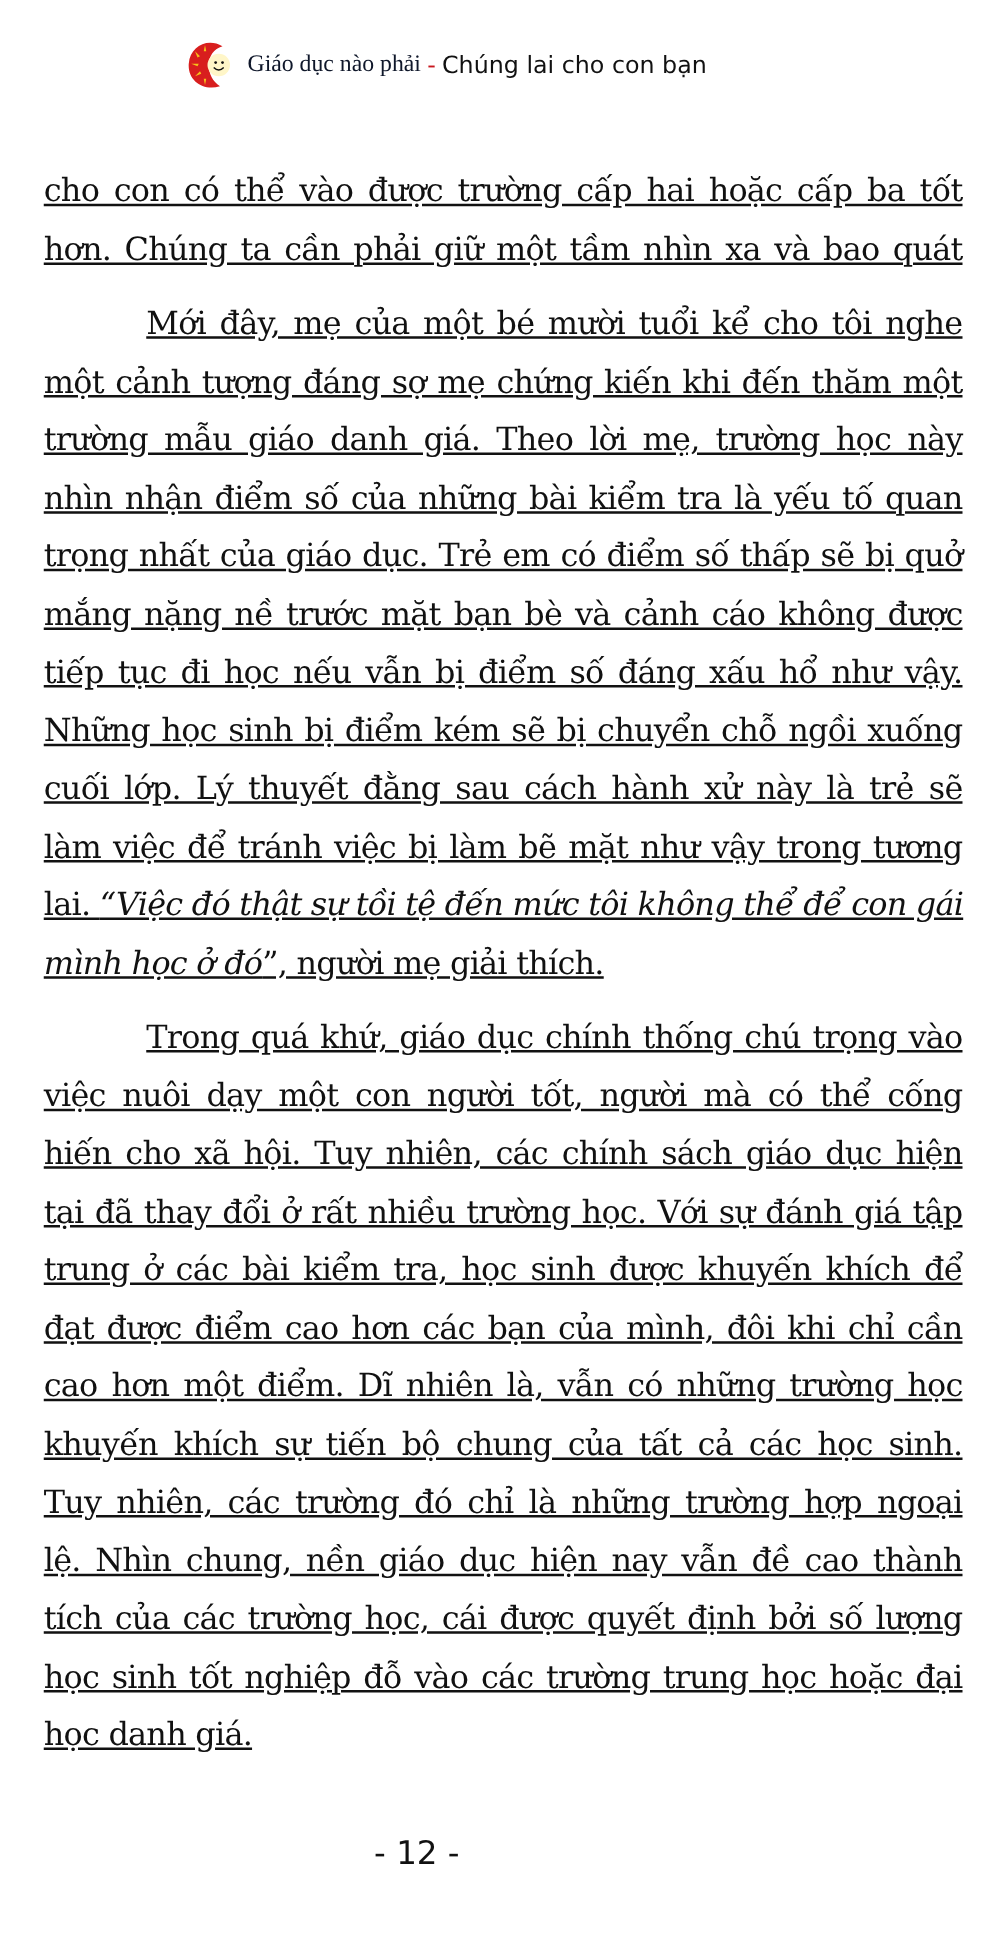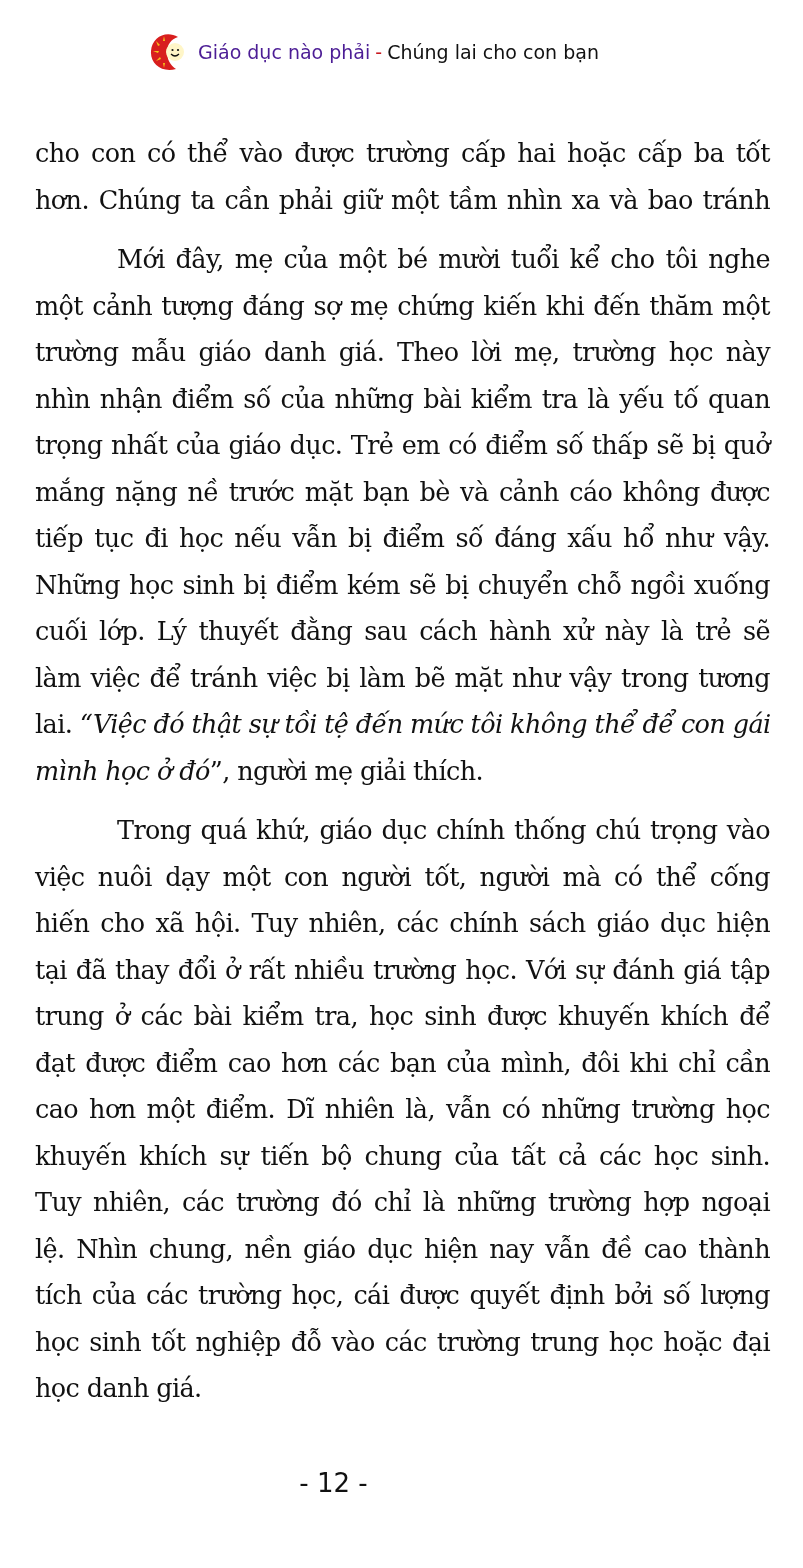--- a/index.html
+++ b/index.html
@@ -3,30 +3,30 @@
 <meta charset="utf-8">
 <style>
   html, body { margin: 0; padding: 0; background: #ffffff; }
   body { width: 803px; height: 1568px; position: relative; overflow: hidden; }
   .header {
     position: absolute; left: 148px; top: 30px; height: 44px;
     display: flex; align-items: center;
     font-family: "DejaVu Sans", sans-serif; font-size: 19px;
   }
   .logo { width: 40px; height: 42px; margin-right: 10px; }
-  .series-title { color: #4c1d95; }
+  .series-title { color: #0f172a; font-family: Liberation Serif, serif; }
   .sep { color: #c8171e; margin: 0 5px; }
   .book-title { color: #111; }
   .page-body {
     position: absolute; left: 35px; top: 130px; width: 735px;
     font-family: "DejaVu Serif", serif; font-size: 25.5px; line-height: 46.5px;
     color: #111; letter-spacing: -0.6px;
   }
   .para { margin: 0 0 13px 0; text-align: justify; text-align-last: left; }
-  .line { display: block; text-align-last: justify; white-space: nowrap; }
+  .line { display: block; text-align-last: justify; white-space: nowrap; text-decoration: underline; }
   .line.last { text-align-last: left; }
   .ital { font-style: italic; }
   .page-number {
     position: absolute; left: 0; width: 667px; top: 1468px; text-align: center;
     font-family: "DejaVu Sans", sans-serif; font-size: 26px; color: #111;
   }
 </style>
 </head>
 <body>
 
@@ -46,21 +46,21 @@
     <path d="M23 23 Q27 27 31 23" stroke="#111" stroke-width="1.2" fill="none"></path>
   </svg>
   <span class="series-title">Giáo dục nào phải</span>
   <span class="sep">-</span>
   <span class="book-title">Chúng lai cho con bạn</span>
 </div>
 
 <div class="page-body">
   <p class="para">
     <span class="line">cho con có thể vào được trường cấp hai hoặc cấp ba tốt</span>
-    <span class="line">hơn. Chúng ta cần phải giữ một tầm nhìn xa và bao tránh</span>
+    <span class="line">hơn. Chúng ta cần phải giữ một tầm nhìn xa và bao quát</span>
   </p>
   <p class="para">
     <span class="line" style="padding-left:82px">Mới đây, mẹ của một bé mười tuổi kể cho tôi nghe</span>
     <span class="line">một cảnh tượng đáng sợ mẹ chứng kiến khi đến thăm một</span>
     <span class="line">trường mẫu giáo danh giá. Theo lời mẹ, trường học này</span>
     <span class="line">nhìn nhận điểm số của những bài kiểm tra là yếu tố quan</span>
     <span class="line">trọng nhất của giáo dục. Trẻ em có điểm số thấp sẽ bị quở</span>
     <span class="line">mắng nặng nề trước mặt bạn bè và cảnh cáo không được</span>
     <span class="line">tiếp tục đi học nếu vẫn bị điểm số đáng xấu hổ như vậy.</span>
     <span class="line">Những học sinh bị điểm kém sẽ bị chuyển chỗ ngồi xuống</span>

